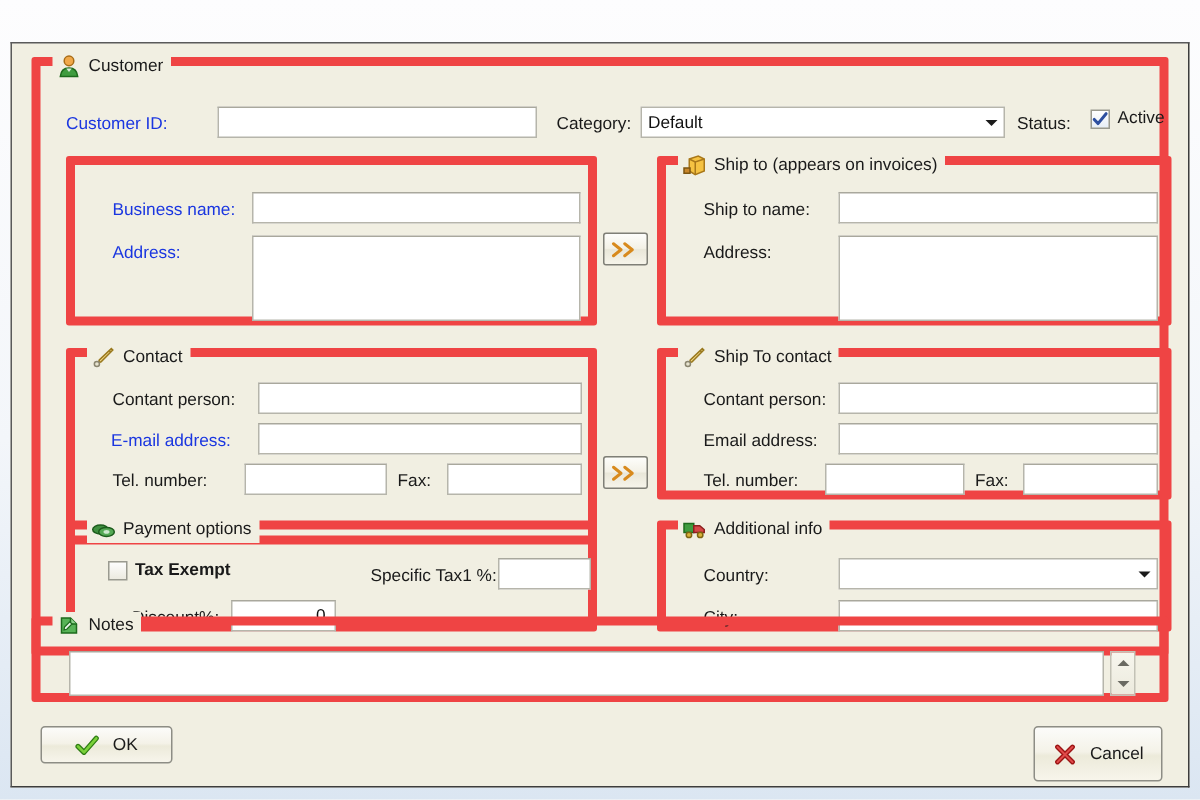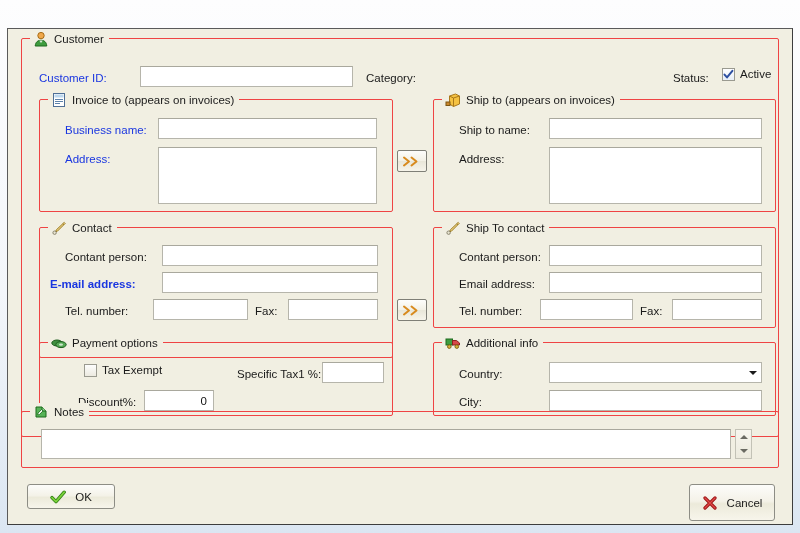--- a/index.html
+++ b/index.html
@@ -49,21 +49,21 @@
     background: #f1efe2;
     border: 1px solid #5a5a5a;
     border-right-color: #3d3d3d;
     border-bottom-color: #3d3d3d;
     box-sizing: border-box;
   }
 
   
   .gb {
     position: absolute;
-    border: 1px solid #ef4444;
+    border: 6px solid #ef4444;
     border-radius: 2px;
     box-sizing: border-box;
     background: transparent;
   }
   .gb > .gb-cap {
     position: absolute;
     top: -9px; left: 8px;
     height: 18px;
     background: #f1efe2;
     padding: 0 5px 0 3px;
@@ -190,44 +190,38 @@
             <path d="M6.2 9.6 L8 12 L9.8 9.6" fill="#d9ead9" stroke="none"></path>
           </svg>
         </span>
         <span class="cap-txt">Customer</span>
       </div>
 
       <div class="lbl blue" style="left:17px; top:32px;">Customer ID:</div>
       <input class="inp" style="left: 118px; top: 27px; width: 213px; height: 21px;" value="">
 
       <div class="lbl" style="left:344px; top:32px;">Category:</div>
+      <div class="combo" style="left:400px; top:27px; width:243px; height:21px;">
+        <span class="cv">Default</span>
+        <span class="arrow">
+            <span class="tri-down"></span>
+          </span>
+      </div>
 
       <div class="lbl" style="left:651px; top:32px;">Status:</div>
       <div class="cbx" style="left:700px; top:29px;">
         <span class="box on">
           <svg width="11" height="11" viewBox="0 0 11 11">
             <path d="M1.5 5.6 L4 8.4 L9.4 1.8" stroke="#2d4fa0" stroke-width="2" fill="none" stroke-linecap="round" stroke-linejoin="round"></path>
           </svg>
         </span>
         <span class="ctext">Active</span>
       </div>
 
       <div class="gb" style="left:17px; top:60px; width:354px; height:113px;">
-        <div class="gb-cap">
-          <span class="cap-ico">
-            <svg width="16" height="16" viewBox="0 0 16 16">
-              <rect x="2.5" y="1.5" width="11" height="13" fill="#ffffff" stroke="#4f6f96"></rect>
-              <rect x="3.5" y="2.5" width="9" height="3" fill="#bcd7ee" stroke="none"></rect>
-              <rect x="4" y="7" width="8" height="1" fill="#5d82ab"></rect>
-              <rect x="4" y="9" width="8" height="1" fill="#5d82ab"></rect>
-              <rect x="4" y="11" width="5" height="1" fill="#5d82ab"></rect>
-            </svg>
-          </span>
-          <span class="cap-txt">Invoice to (appears on invoices)</span>
-        </div>
 
         <div class="lbl blue" style="left:25px; top:23px;">Business name:</div>
         <input class="inp" style="left: 118px; top: 18px; width: 219px; height: 21px;" value="">
 
         <div class="lbl blue" style="left:25px; top:52px;">Address:</div>
         <textarea class="inp" style="left: 118px; top: 47px; width: 219px; height: 57px;"></textarea>
       </div>
 
       <div class="copybtn" style="left:375px; top:111px;">
         <svg width="22" height="11" viewBox="0 0 22 11">
@@ -264,21 +258,21 @@
               <path d="M11.8 3.8 L12.8 4.8" stroke="#9a7a20"></path>
               <circle cx="3.6" cy="12.7" r="1.7" fill="#e8e4d0" stroke="#8b8670"></circle>
             </svg>
           </span>
           <span class="cap-txt">Contact</span>
         </div>
 
         <div class="lbl" style="left:25px; top:22px;">Contant person:</div>
         <input class="inp" style="left: 122px; top: 17px; width: 216px; height: 21px;" value="">
 
-        <div class="lbl blue" style="left:10px; top:49px;font-weight:bold;">E-mail address:</div>
+        <div class="lbl blue" style="left:24px; top:49px;">E-mail address:</div>
         <input class="inp" style="left: 122px; top: 44px; width: 216px; height: 21px;" value="">
 
         <div class="lbl" style="left:25px; top:76px;">Tel. number:</div>
         <input class="inp" style="left: 113px; top: 71px; width: 95px; height: 21px;" value="">
 
         <div class="lbl" style="left:215px; top:76px;">Fax:</div>
         <input class="inp" style="left: 248px; top: 71px; width: 90px; height: 21px;" value="">
       </div>
 
       <div class="copybtn" style="left:375px; top:260px;">
@@ -318,21 +312,21 @@
           <span class="cap-ico">
             <svg width="16" height="16" viewBox="0 0 16 16">
               <ellipse cx="6" cy="8" rx="5.2" ry="3" fill="#3f8f3f" stroke="#1d5d1d"></ellipse>
               <ellipse cx="10" cy="9.6" rx="5.2" ry="3" fill="#55a955" stroke="#1d5d1d"></ellipse>
               <ellipse cx="10" cy="9.6" rx="2" ry="1.2" fill="#cde8cd" stroke="none"></ellipse>
             </svg>
           </span>
           <span class="cap-txt">Payment options</span>
         </div>
 
-        <div class="cbx" style="left:44px; top:21px;">
+        <div class="cbx" style="left:22px; top:21px;font-weight:bold;">
           <span class="box"></span>
           <span class="ctext">Tax Exempt</span>
         </div>
 
         <div class="lbl" style="left:197px; top:24px;">Specific Tax1 %:</div>
         <input class="inp" style="left: 282px; top: 19px; width: 62px; height: 21px;" value="">
 
         <div class="lbl" style="left:38px; top:52px;">Discount%:</div>
         <input class="inp num" style="left: 104px; top: 47px; width: 70px; height: 21px;" value="0">
       </div>

